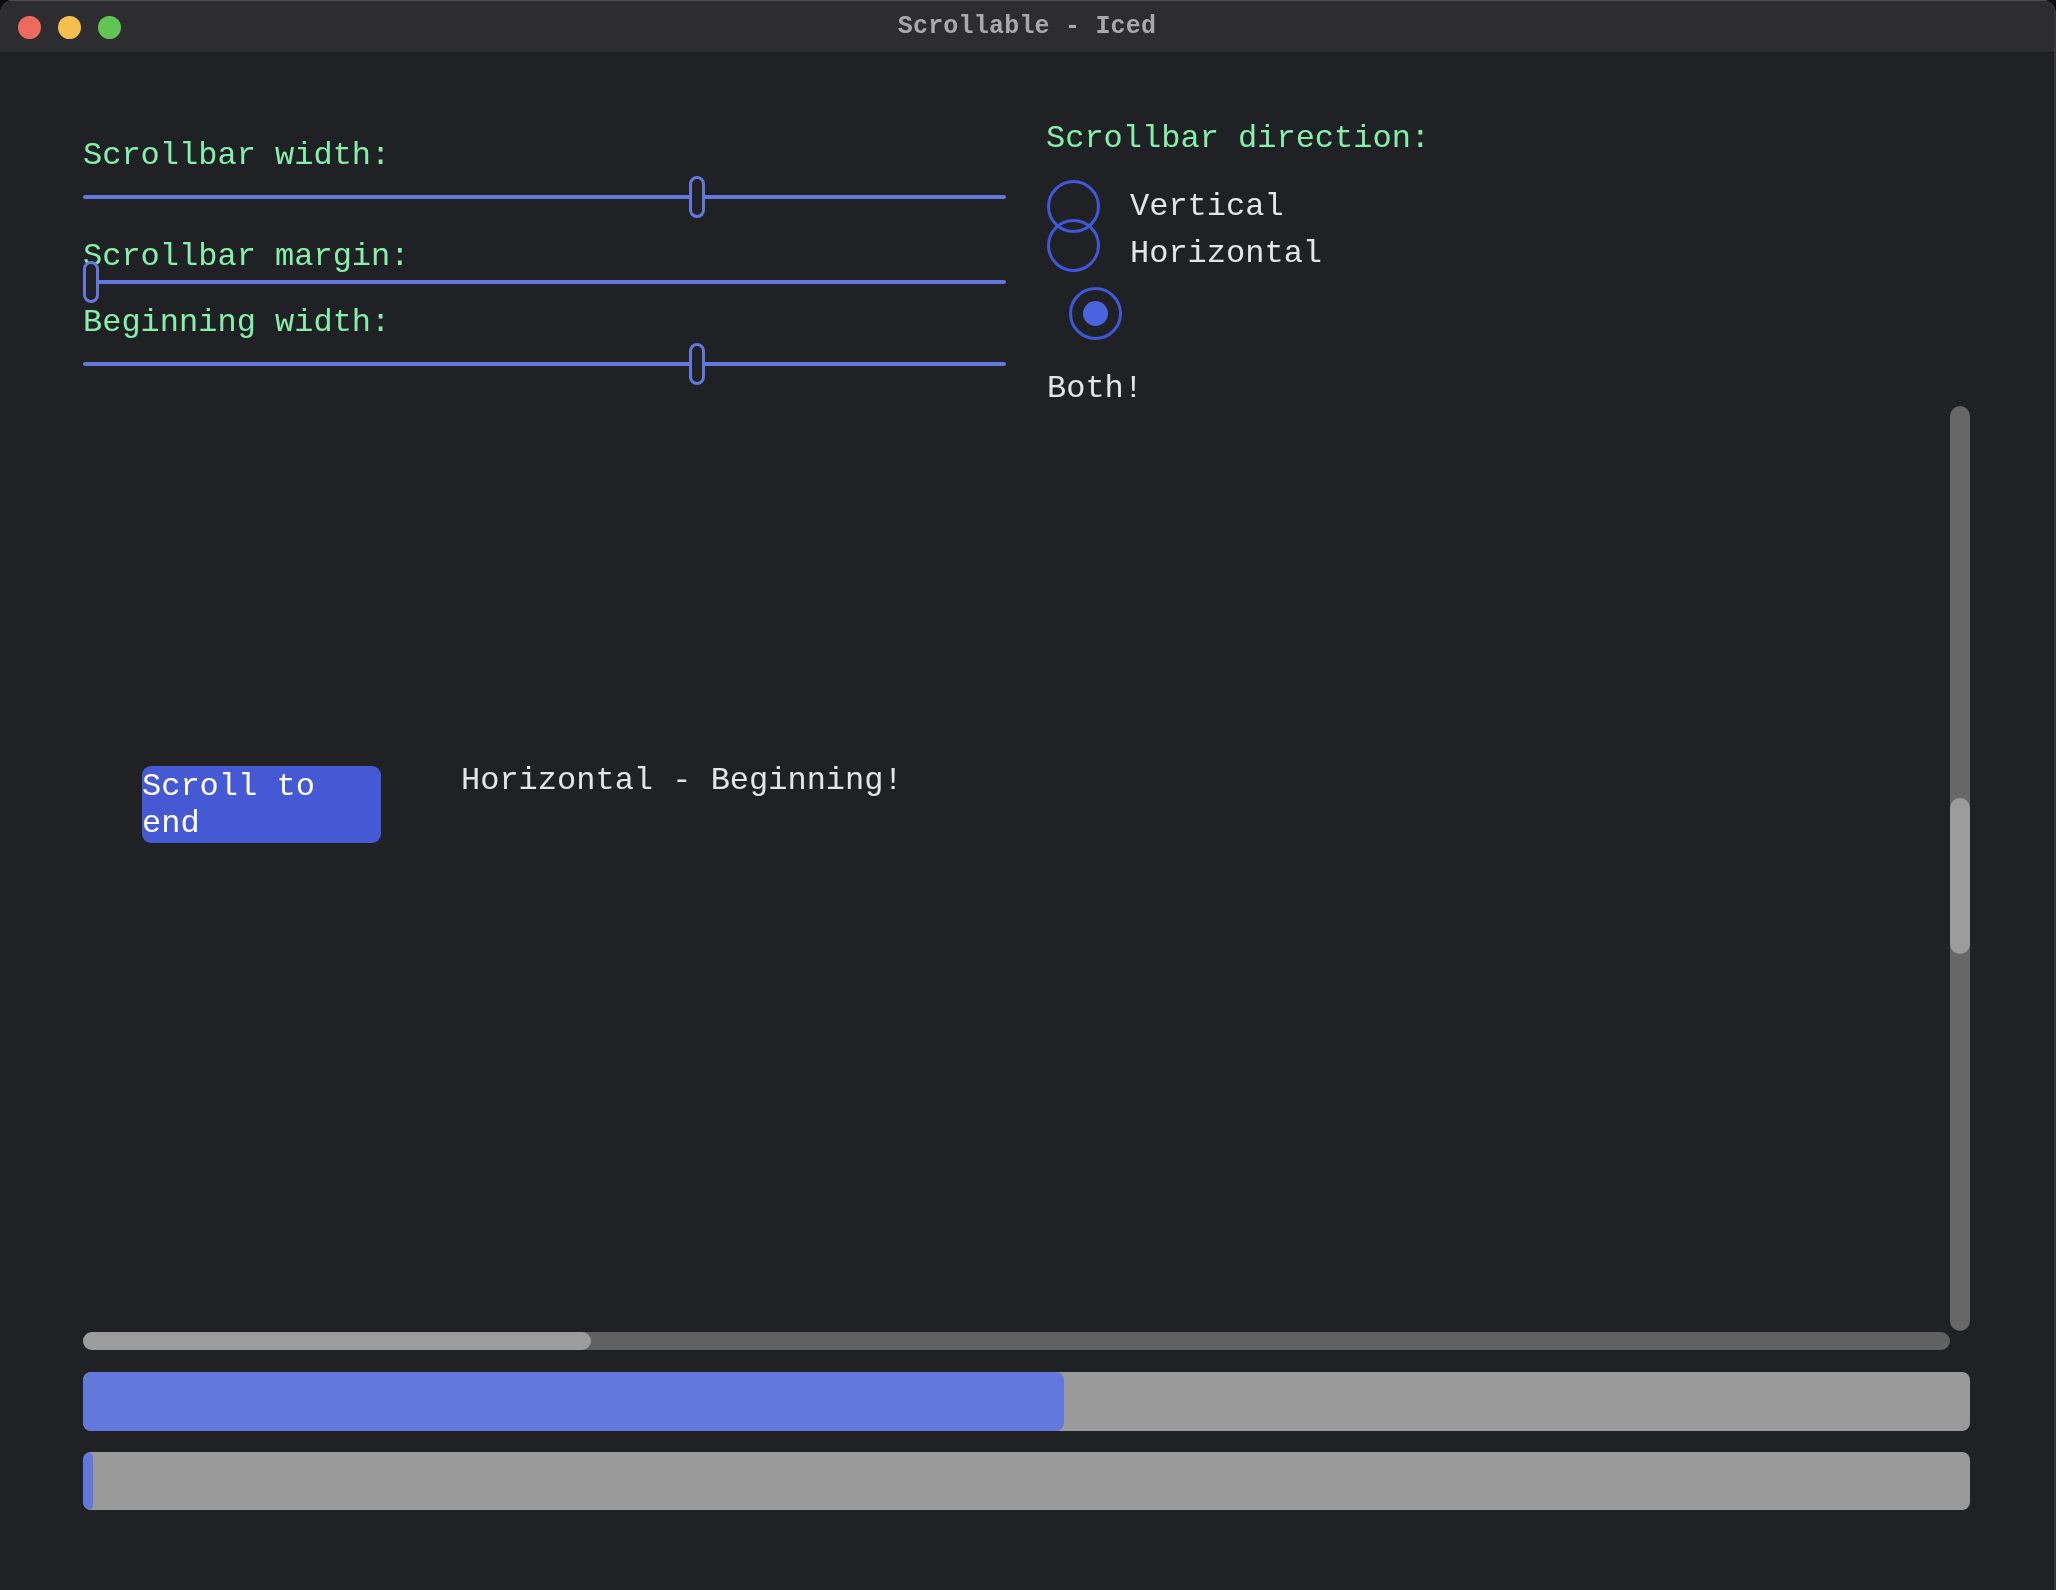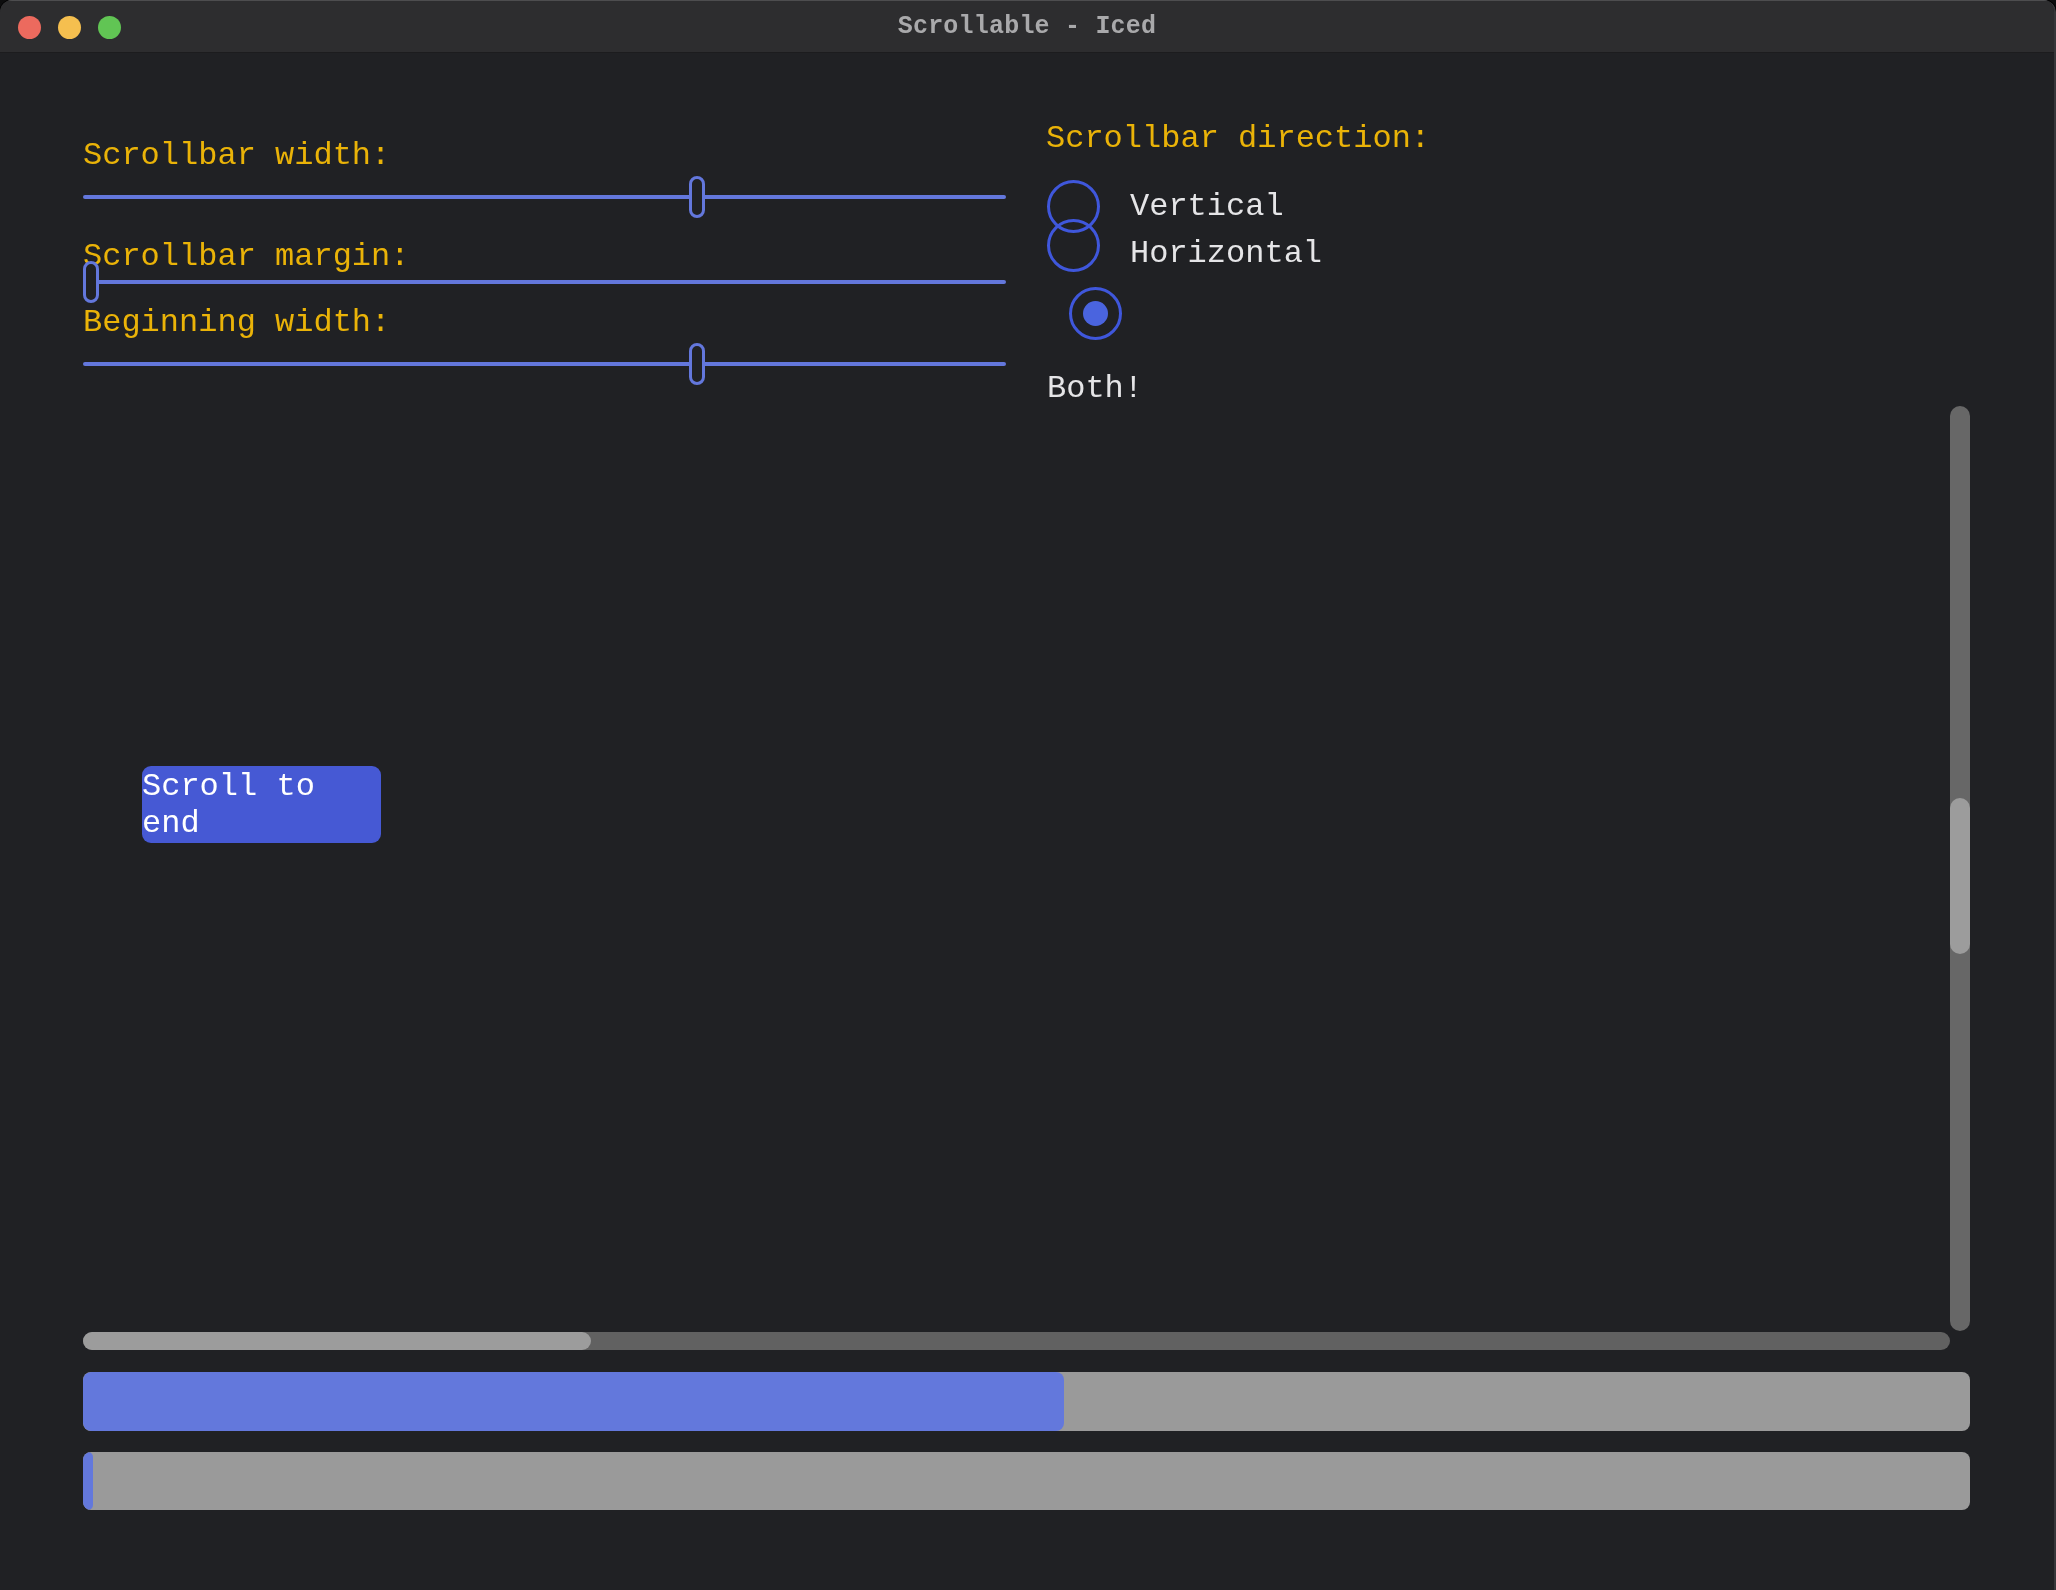--- a/index.html
+++ b/index.html
@@ -10,21 +10,21 @@
   .titlebar{position:absolute;left:0;top:0;width:100%;height:53px;background:#2d2d2f;
             border-top:1px solid #4d4d4f;border-bottom:1px solid #1c1c1e;
             display:flex;align-items:center;justify-content:center;}
   .title{font-size:25px;font-weight:bold;color:#a9a9ab;letter-spacing:.2px;}
   .lights{position:absolute;left:18px;top:0;height:53px;display:flex;align-items:center;gap:17px;}
   .light{width:23px;height:23px;border-radius:50%;}
   .light.red{background:#ec6a5e;}
   .light.yellow{background:#f5bf4f;}
   .light.green{background:#61c554;}
 
-  .label{position:absolute;font-size:32px;line-height:44px;color:#eab308;}
+  .label{position:absolute;font-size:32px;line-height:44px;color:#86efac;}
 
   .rail{position:absolute;width:923px;height:4px;border-radius:2px;background:#6377dc;}
   .handle{position:absolute;top:-19px;width:16px;height:42px;border:3px solid #6377dc;
           border-radius:9px;background:#202124;}
 
   .radio-row{position:absolute;left:1047px;height:54px;display:flex;align-items:center;gap:30px;}
   .radio-circle{width:53px;height:53px;border:3px solid #3f57dc;border-radius:50%;
                 display:flex;align-items:center;justify-content:center;flex:0 0 auto;}
   .radio-dot{width:25px;height:25px;border-radius:50%;background:#4a64df;display:none;}
   .radio-row.selected .radio-dot{display:block;}
@@ -95,20 +95,21 @@
   </div>
 
   <div class="radio-row selected" style="top:287px;flex-direction:column;">
     <span class="radio-circle">
       <span class="radio-dot"></span>
     </span>
     <span class="radio-label">Both!</span>
   </div>
 
   <div class="button">Scroll to end</div>
+  <div class="status">Horizontal - Beginning!</div>
 
   <div class="vscrollbar">
     <div class="vthumb" style="top: 42.4%; height: 16.8%;"></div>
   </div>
 
   <div class="hscrollbar">
     <div class="hthumb" style="width: 27.2%;"></div>
   </div>
 
   <div class="progress p1">

